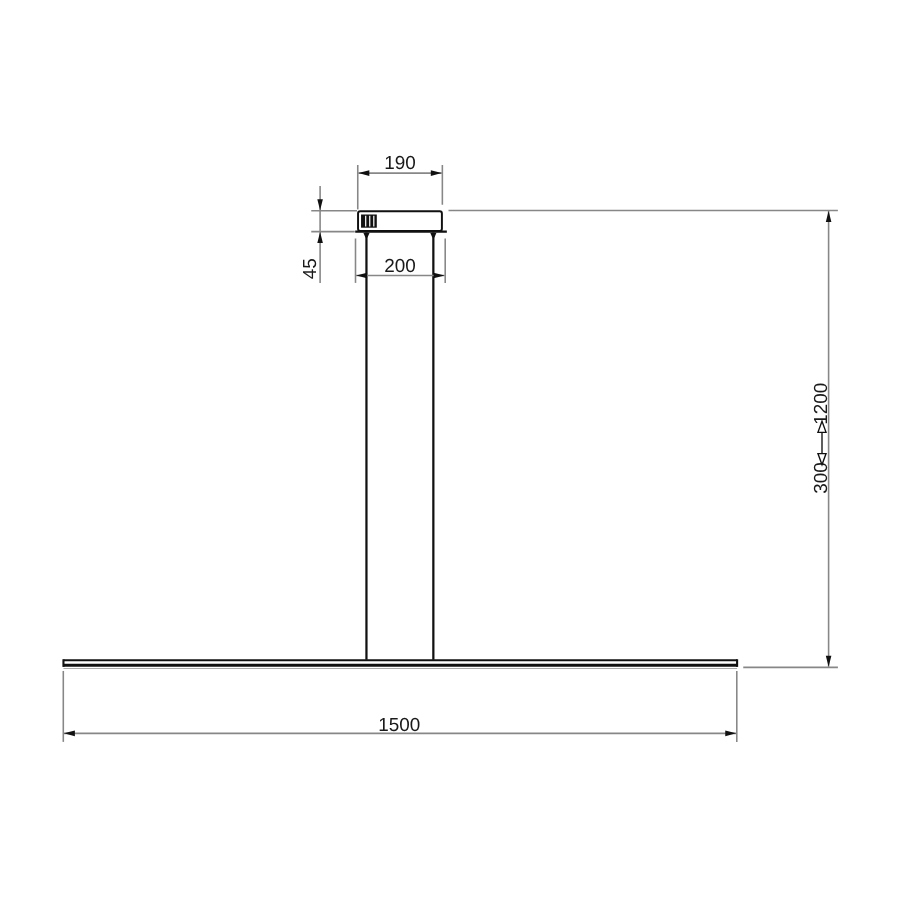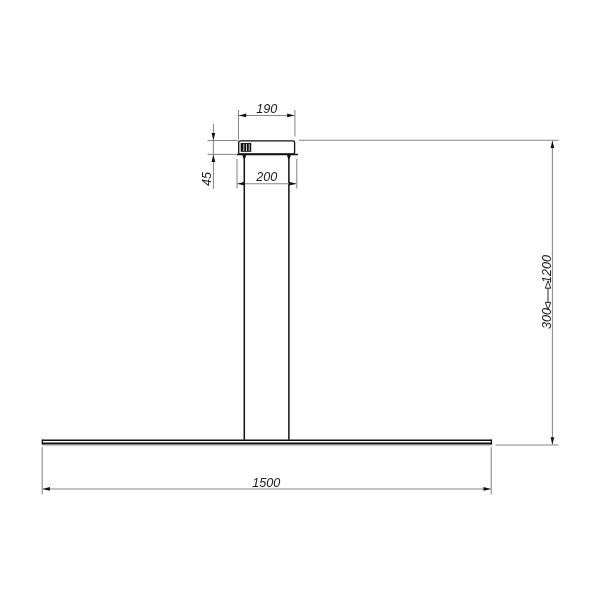--- a/index.html
+++ b/index.html
@@ -1,16 +1,16 @@
 <!DOCTYPE html>
 <html><head>
 <meta charset="utf-8">
 <style>
   html,body{margin:0;padding:0;background:#ffffff;}
-  #stage{width:600px;height:548px;position:relative;background:#ffffff;overflow:hidden;font-style:italic;}
+  #stage{width:600px;height:548px;position:relative;background:#ffffff;overflow:hidden;}
   svg{display:block;}
   text{font-family:"Liberation Sans", sans-serif;fill:#1a1a1a;}
 </style>
 </head>
 <body>
 <div id="stage">
 <svg width="600" height="600" viewBox="0 0 600 600">
 
   <rect x="238.7" y="140.8" width="55.9" height="13.2" rx="1.5" fill="none" stroke="#111" stroke-width="1.3"></rect>
 

